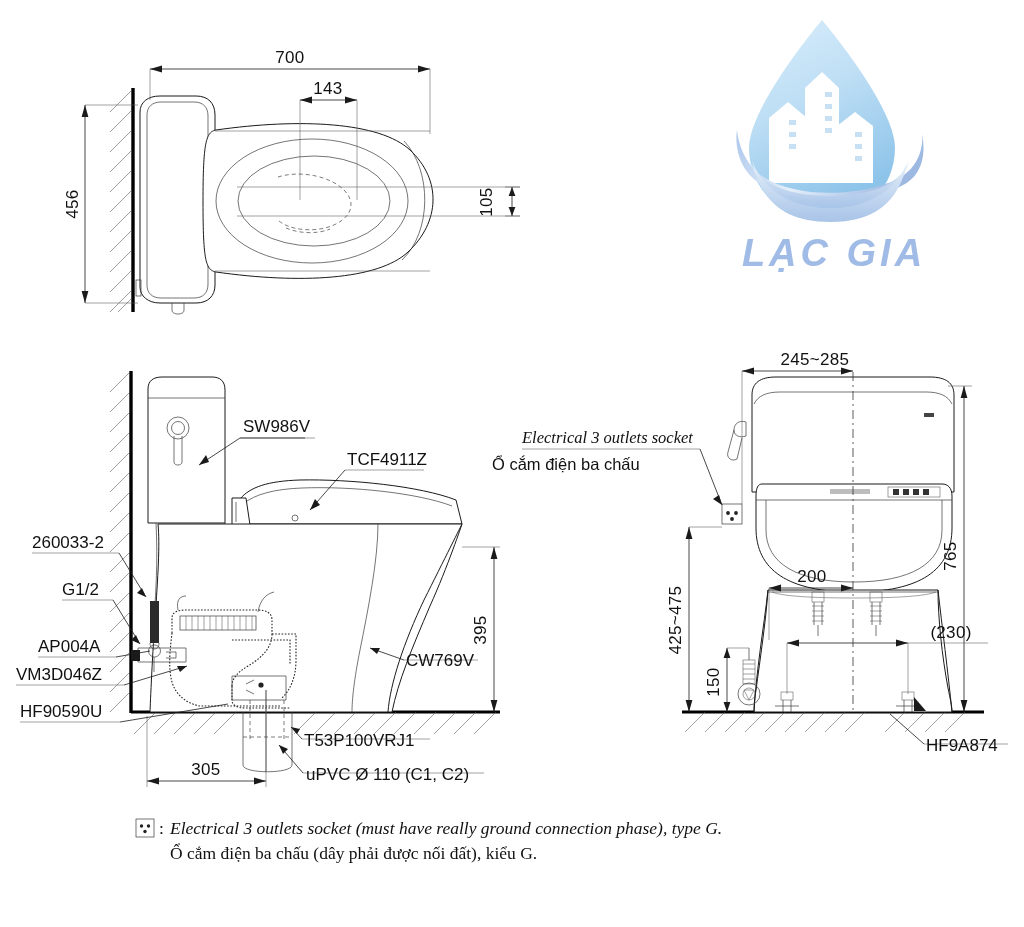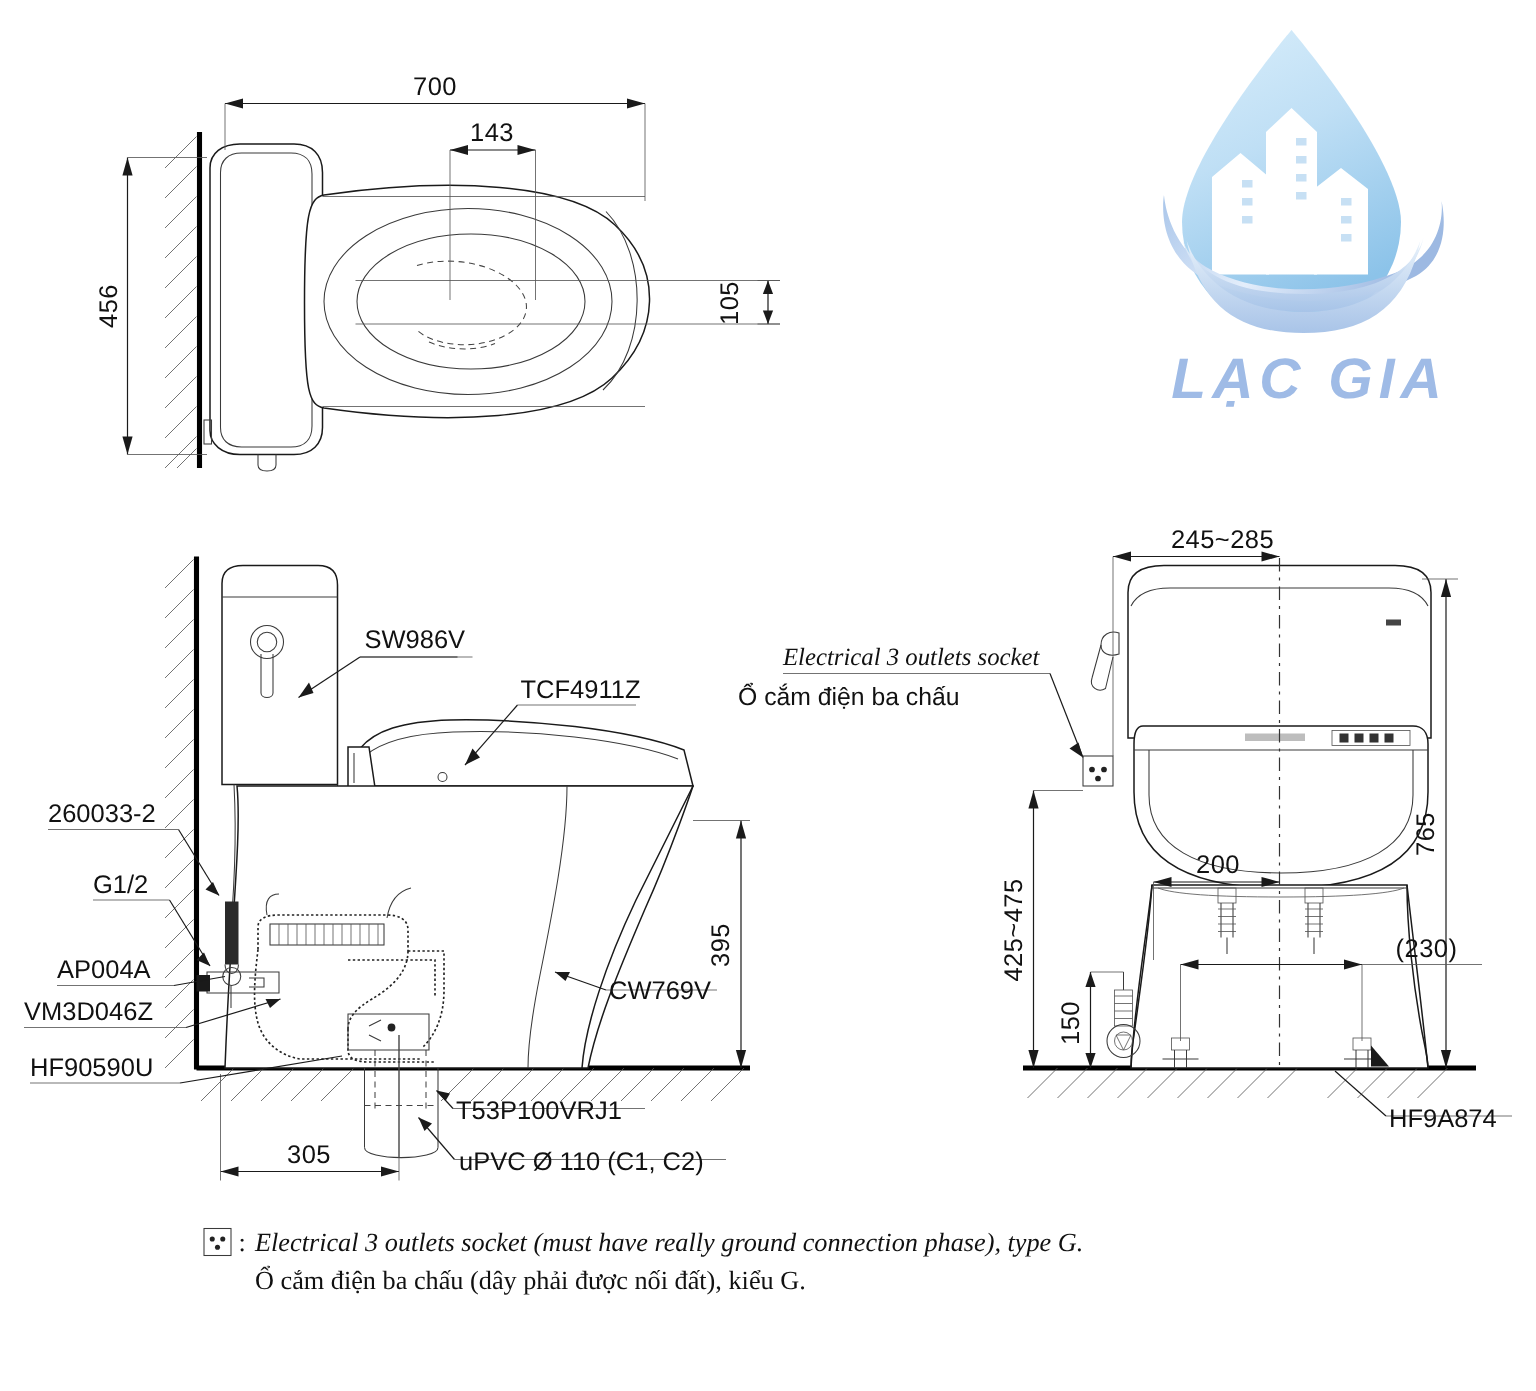--- a/index.html
+++ b/index.html
@@ -66,21 +66,21 @@
     font-size: 16.5px; fill: #111;
   }
   .socklbl {
     font-family: "Liberation Sans", sans-serif;
     font-size: 16.5px; fill: #111;
   }
 
   
   #logo {
     position: absolute;
-    left: 748px; top: 8px;
+    left: 709px; top: 8px;
     width: 250px; height: 275px;
   }
   #logo svg { width: 100%; height: 100%; display: block; }
   #logo-text {
     position: absolute;
     left: 0; top: 226px;
     width: 250px;
     text-align: center;
     font-family: "Liberation Sans", sans-serif;
     font-style: italic;

